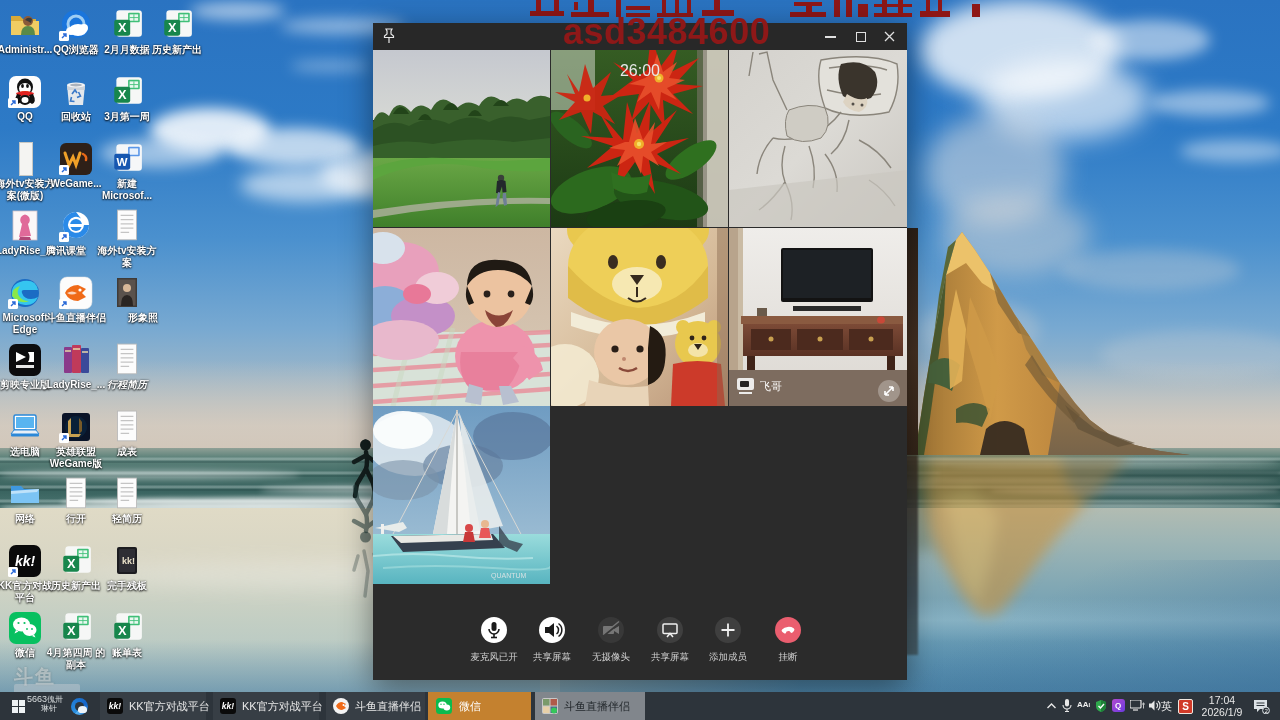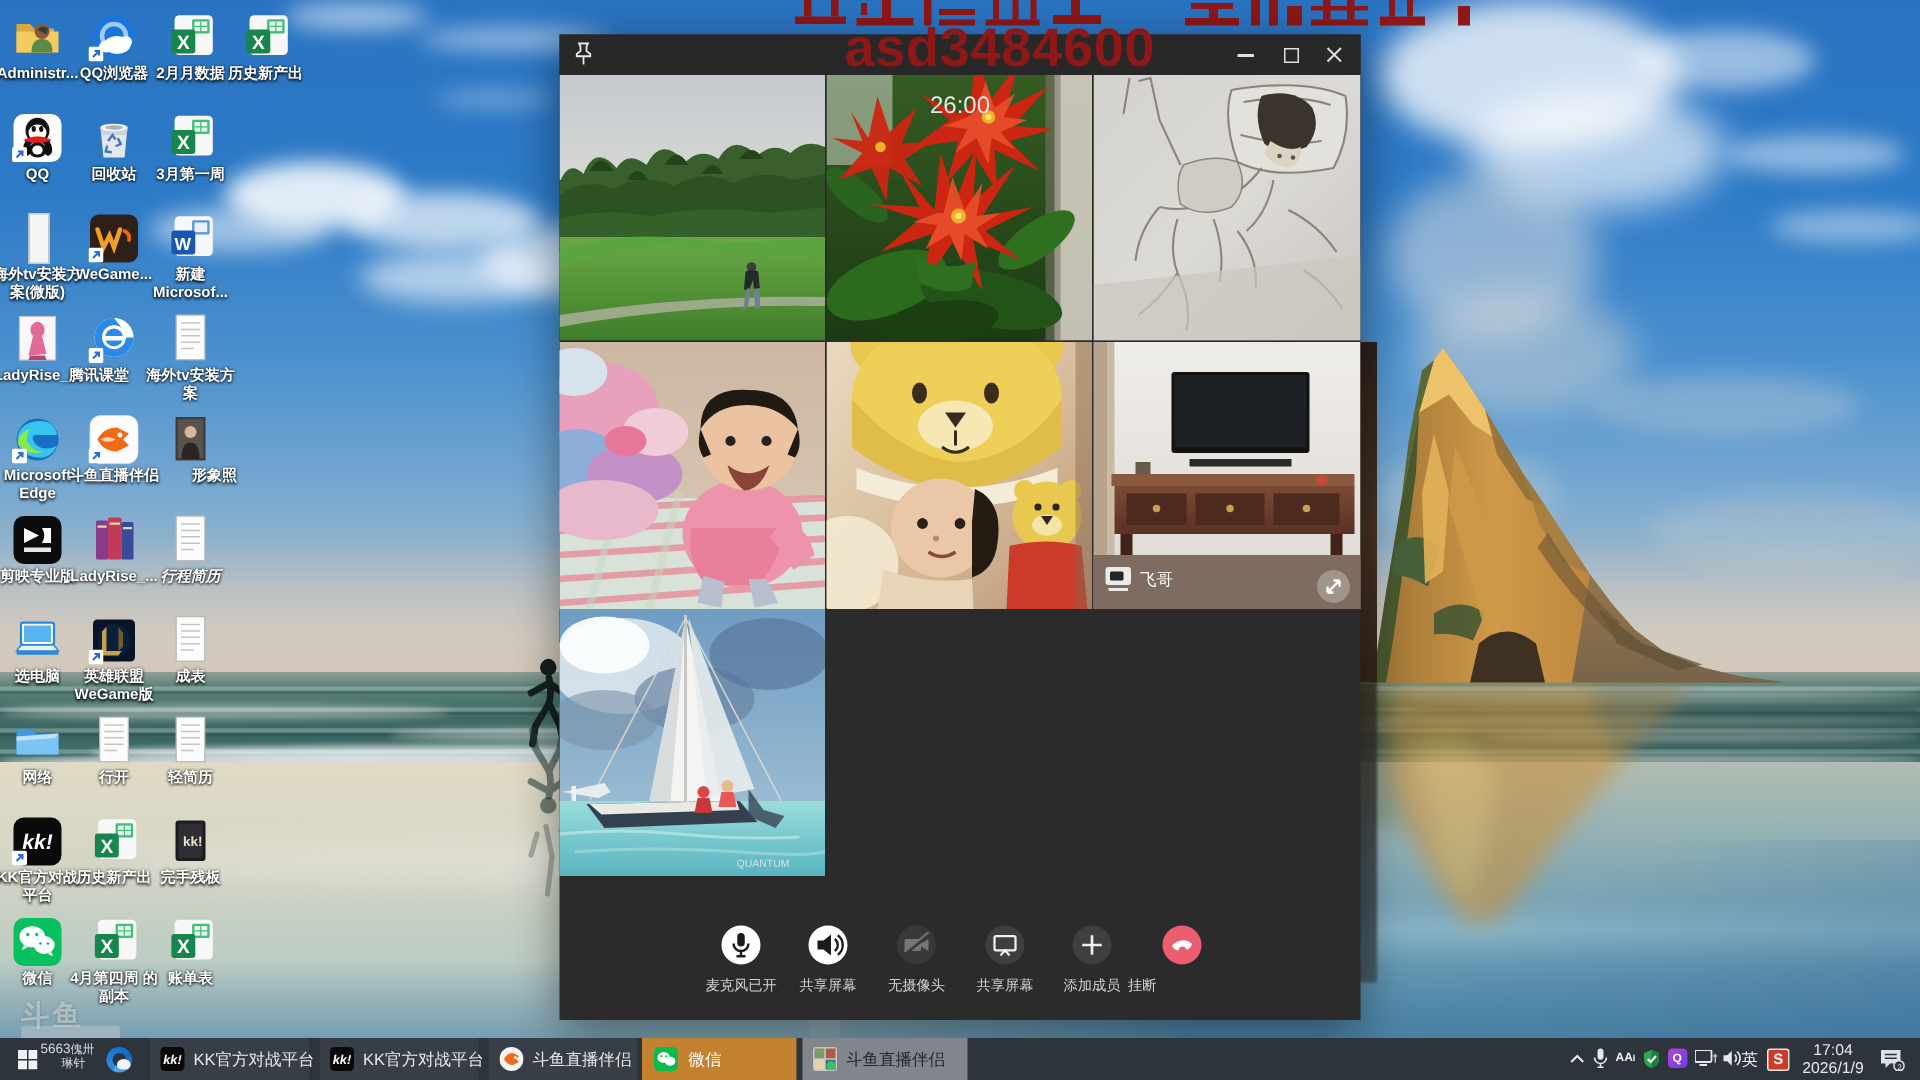--- a/index.html
+++ b/index.html
@@ -676,21 +676,21 @@
   <div class="a" style="left:402px;top:594px;width:26px;height:26px;border-radius:50%;background:#ea5e6f;">
     <svg width="26" height="26" viewBox="0 0 26 26">
           <path d="M7.2,14.5 q-1.4,-1.4 0,-2.6 q2.4,-2 5.8,-2 q3.4,0 5.8,2 q1.4,1.2 0,2.6 l-1.6,1.4 q-1,.8 -1.8,-.2 l-.8,-1.4 q-1.6,-.6 -3.2,0 l-.8,1.4 q-.8,1 -1.8,.2 Z" fill="#fff" transform="rotate(-6 13 13)"></path>
         </svg>
   </div>
   <div class="a" style="left:85px;top:628px;width:72px;text-align:center;color:#d0d0d0;font-size:9.5px;">麦克风已开</div>
   <div class="a" style="left:143px;top:628px;width:72px;text-align:center;color:#d0d0d0;font-size:9.5px;">共享屏幕</div>
   <div class="a" style="left:202px;top:628px;width:72px;text-align:center;color:#d0d0d0;font-size:9.5px;">无摄像头</div>
   <div class="a" style="left:261px;top:628px;width:72px;text-align:center;color:#d0d0d0;font-size:9.5px;">共享屏幕</div>
   <div class="a" style="left:319px;top:628px;width:72px;text-align:center;color:#d0d0d0;font-size:9.5px;">添加成员</div>
-  <div class="a" style="left:379px;top:628px;width:72px;text-align:left;color:#d0d0d0;font-size:9.5px;">挂断</div>
+  <div class="a" style="left:379px;top:628px;width:72px;text-align:center;color:#d0d0d0;font-size:9.5px;">挂断</div>
 </div>
 
 <div class="a" style="left:563px;top:11px;color:#8e1818;font-size:36px;font-weight:bold;letter-spacing:.5px;">asd3484600</div>
 
 <div id="bar" class="a" style="left:0;top:692px;width:1280px;height:28px;background:#2d343b;font-size:11px;color:#e8e8e8;">
   <svg class="a" style="left:12px;top:8px;" width="13" height="13" viewBox="0 0 13 13">
         <g fill="#eef2f4">
           <rect width="6" height="6"></rect>
           <rect x="7" width="6" height="6"></rect>
           <rect y="7" width="6" height="6"></rect>

